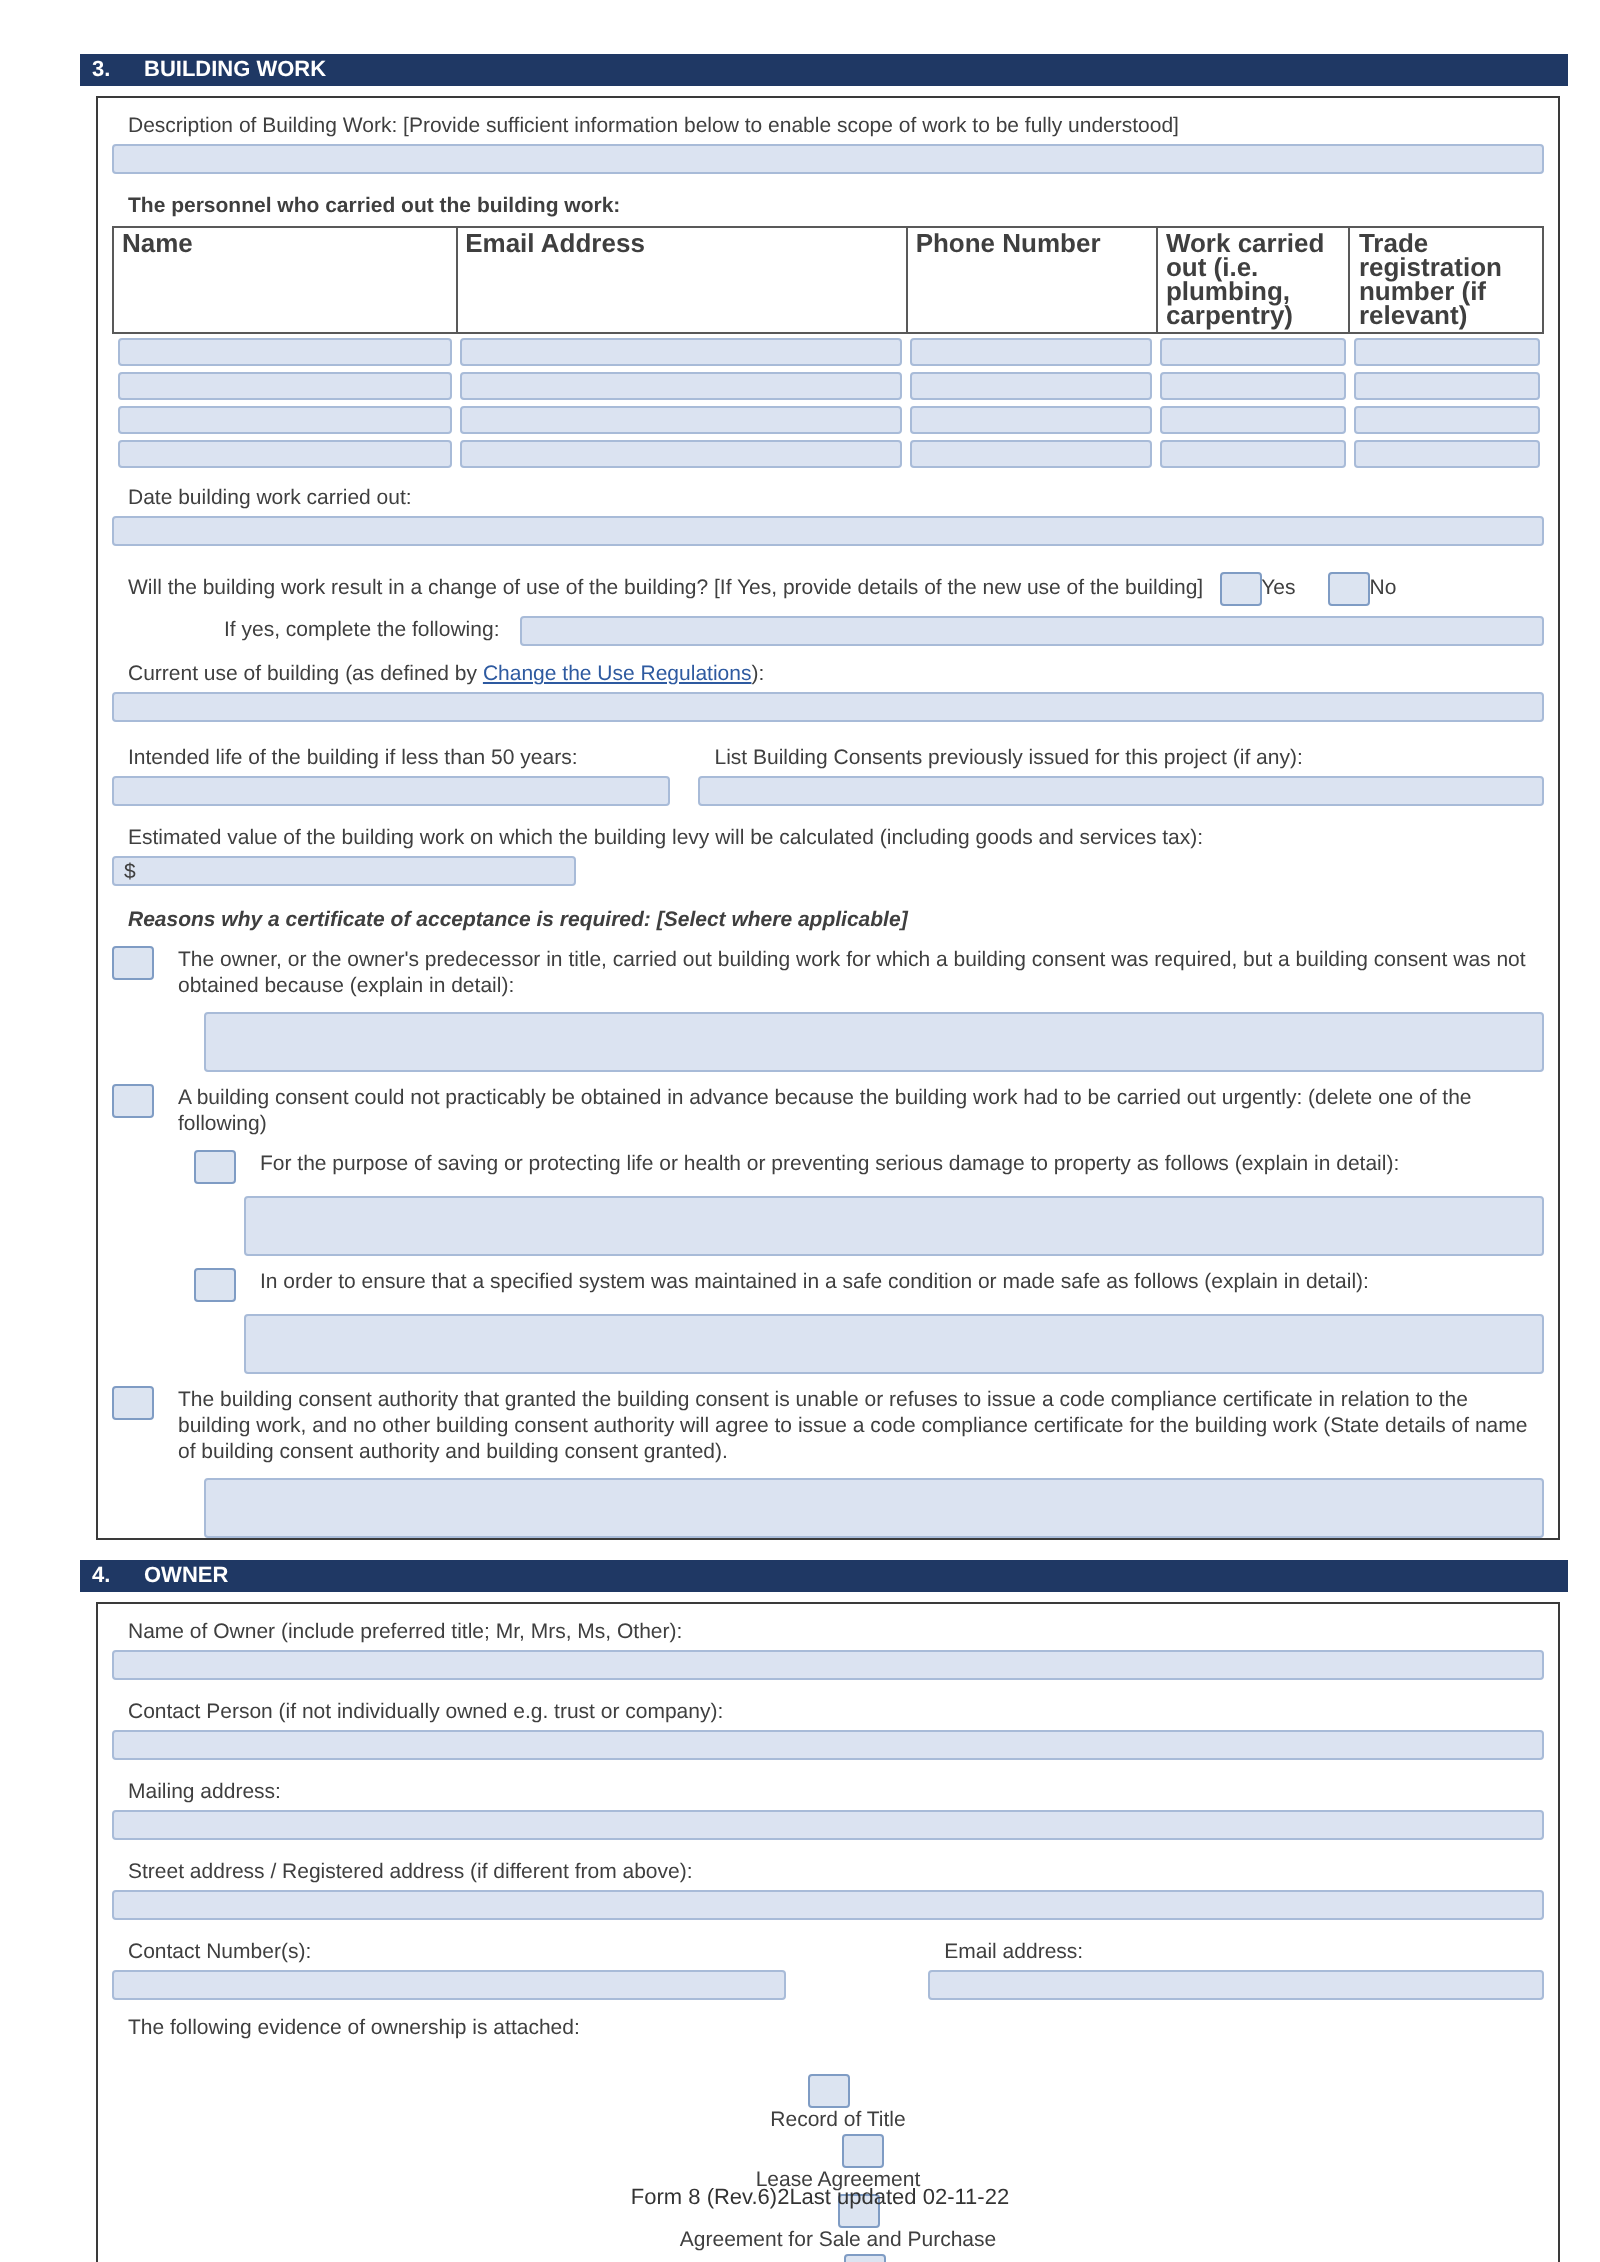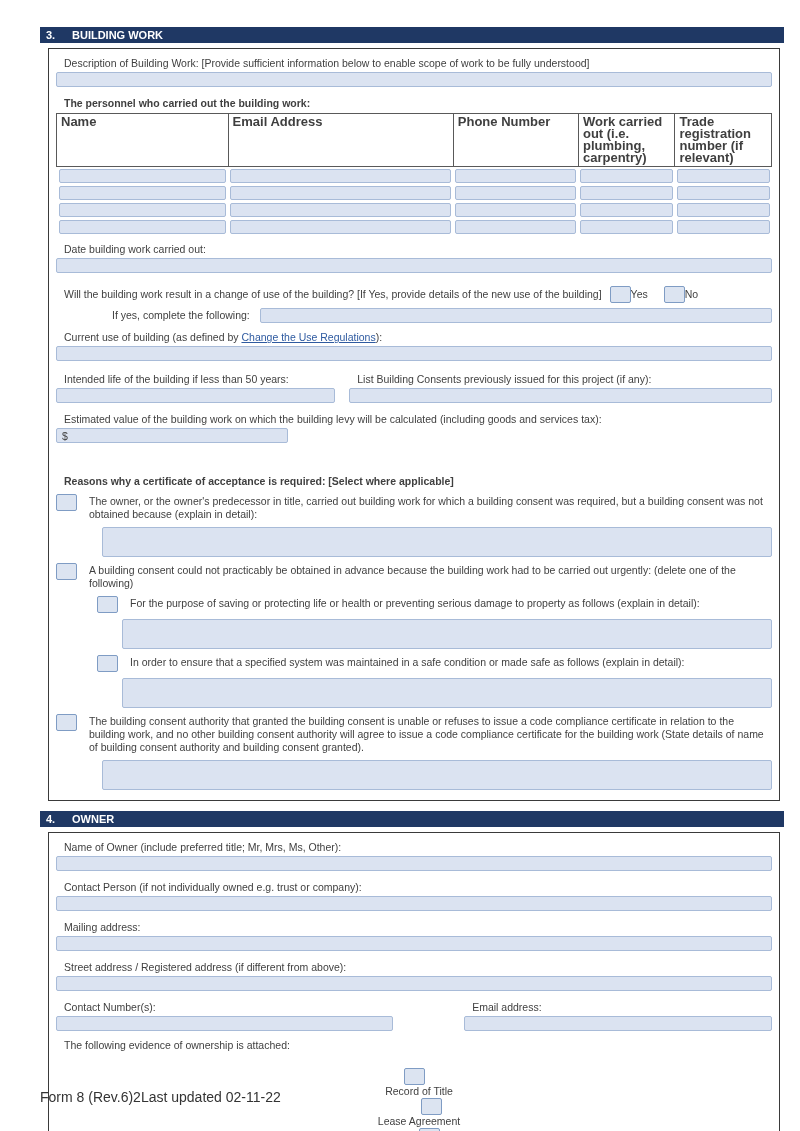--- a/index.html
+++ b/index.html
@@ -3,25 +3,25 @@
 <meta charset="utf-8">
 <style>
   html,body{margin:0;padding:0;}
   body{width:800px;height:1131px;background:#ffffff;font-family:"Liberation Sans",sans-serif;color:#3f3f3f;}
   .page{position:relative;width:800px;height:1131px;padding:27px 16px 0 40px;box-sizing:border-box;overflow:hidden;}
 
   .sec-header{background:#1f3864;color:#ffffff;font-weight:bold;font-size:11px;height:16px;display:flex;align-items:center;padding-left:6px;}
   .sec-num{width:26px;flex:none;}
   .sec-title{flex:1;}
 
-  .sec-box{border:1px solid #3a3a3a;margin:5px 4px 0 8px;padding:8px 7px 10px 7px;background:#fff;}
+  .sec-box{border:1px solid #3a3a3a;margin:5px 4px 0 8px;padding:8px 7px 0 7px;background:#fff;}
 
   .lbl{font-size:10.5px;line-height:13px;color:#3f3f3f;margin:0 0 2px 8px;}
   .bold{font-weight:bold;}.mt6{margin-top:6px;}.mt8{margin-top:8px;}.mt10{margin-top:10px;}
-  .mt12{margin-top:12px;}.mt16{margin-top:32px;}.mt30{margin-top:13px;}
+  .mt12{margin-top:12px;}.mt16{margin-top:11px;font-style:italic;}.mt30{margin-top:13px;}
 
   .field{display:block;width:100%;height:15px;background:#dbe3f1;border:1px solid #a8bbd8;border-radius:2px;box-sizing:border-box;font-family:"Liberation Sans",sans-serif;font-size:10.5px;padding:0 4px;color:#333;outline:none;}
   .area{display:block;height:30px;background:#dbe3f1;border:1px solid #a8bbd8;border-radius:2px;box-sizing:border-box;resize:none;outline:none;margin-top:6px;font-family:"Liberation Sans",sans-serif;font-size:10.5px;color:#333;}
   .ind1{width:calc(100% - 46px);margin-left:46px;}
   .ind2{width:calc(100% - 66px);margin-left:66px;}
 
   .ptable{width:100%;border-collapse:collapse;margin:3px 0 8px 0;}
   .ptable th{border:1px solid #595959;font-size:13px;line-height:12px;text-align:left;vertical-align:top;padding:2px 4px;font-weight:bold;color:#3f3f3f;}
   .ptable td{padding:2px 2px 1px 2px;}
   .cellfield{display:block;width:100%;height:14px;background:#dbe3f1;border:1px solid #a8bbd8;border-radius:2px;box-sizing:border-box;outline:none;}
@@ -50,21 +50,21 @@
   .reason .rtext{margin:1px 0 0 12px;flex:1;}
   .reason.sub{margin-left:41px;}
 
   .evidence{display:flex;align-items:center;margin:16px 0 0 0;flex-direction:column;}
   .evidence .lbl{margin:0 0 0 10px;white-space:nowrap;}
   .evidence .cb{margin-left:0;}
   .evidence .g2{margin-left:34px;}
   .evidence .g3{margin-left:30px;}
   .evidence .g4{margin-left:36px;}
 
-  .footer{position:absolute;left:40px;right:20px;bottom:26px;display:flex;justify-content:flex-start;font-size:14px;color:#333;}
+  .footer{position:absolute;left:40px;right:20px;bottom:26px;display:flex;justify-content:center;font-size:11px;color:#333;}
 </style>
 </head>
 <body>
 
 <div class="page">
 
   <div class="sec-header">
     <span class="sec-num">3.</span>
     <span class="sec-title">BUILDING WORK</span>
   </div>

